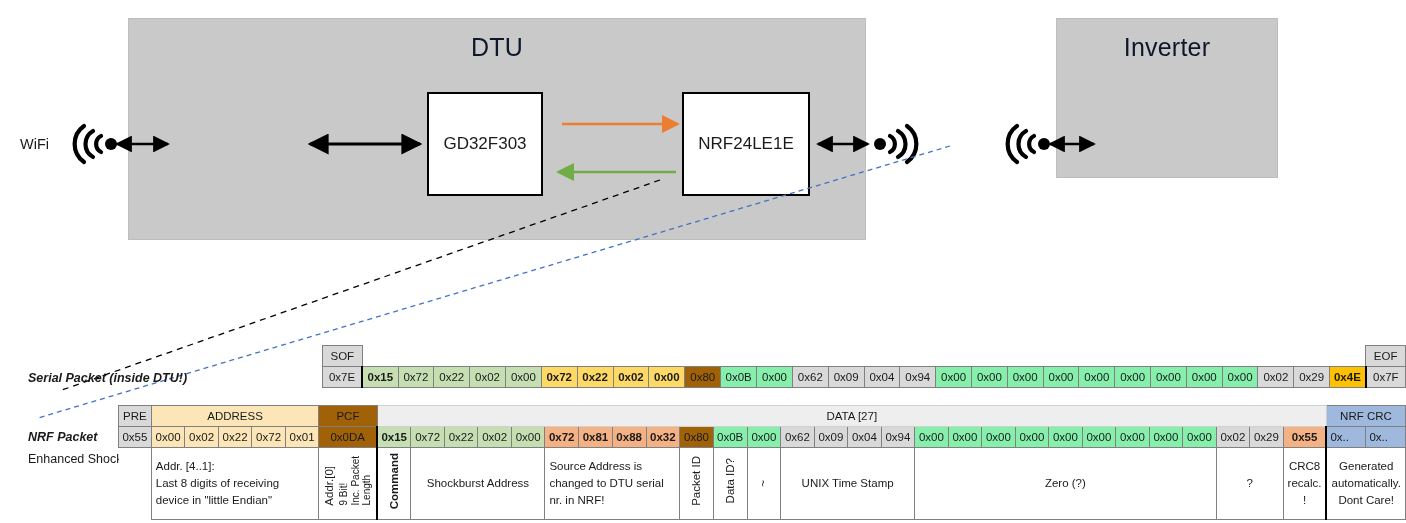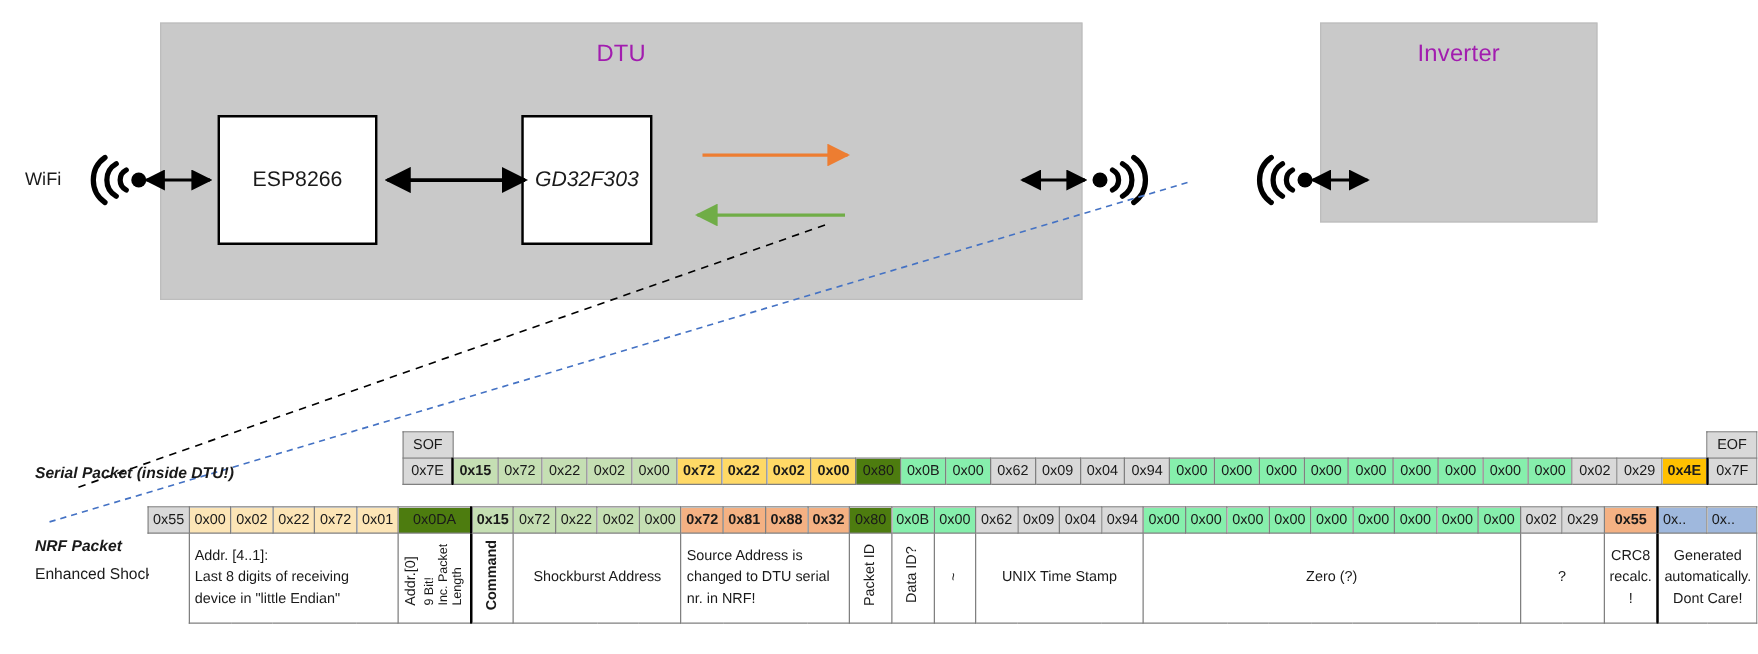--- a/index.html
+++ b/index.html
@@ -17,22 +17,22 @@
   #top-diagram { position:absolute; left:0; top:0; width:1406px; height:300px; }
 
   .enclosure {
     position:absolute;
     background:#c9c9c9;
     border:1px solid #bdbdbd;
   }
   .enclosure-title {
     position:absolute; left:0; right:0; top:14px;
     text-align:center;
-    font-size:19px;
-    color:#a21caf;
+    font-size:25px;
+    color:#0f172a;
     letter-spacing:.2px;
   }
   .chip {
     position:absolute;
     background:#ffffff;
     border:2.5px solid #000000;
     display:flex; align-items:center; justify-content:center;
     font-size:17px;
     color:#1a1a1a;
   }
@@ -71,21 +71,21 @@
     height:21px;
     white-space:nowrap;
     overflow:hidden;
   }
   
   .c-grey   { background:#d9d9d9; }
   .c-green  { background:#c5dfb3; }
   .c-lgreen { background:#86efac; }
   .c-yellow { background:#ffd966; font-weight:bold; }
   .c-amber  { background:#ffc000; font-weight:bold; }
-  .c-blue   { background:#4d7c0f; }
+  .c-blue   { background:#a16207; }
   .c-dblue  { background:#9fb8dd; }
   .c-orange { background:#f4b183; font-weight:bold; }
   .c-tan    { background:#fce5b6; }
   .c-empty  { background:#eeeeee; border-color:#d0d0d0 !important; }
   .c-none   { background:transparent; border:none !important; }
 
   .hdr { height:19px; font-size:12px; }
 
   
   table.pkt td.ann {
@@ -113,25 +113,25 @@
 </style>
 </head>
 <body>
 
 <div id="top-diagram">
 
   <div class="enclosure" style="left:128px; top:18px; width:738px; height:222px;">
     <div class="enclosure-title">DTU</div>
   </div>
 
-  <div class="chip" style="left:174px; top:92px; width:128px; height:104px;">
-    <span>ESP8266</span>
+  <div class="chip" style="left:427px; top:92px; width:116px; height:104px;">
+    <span>GD32F303</span>
   </div>
-  <div class="chip" style="left:417px; top:92px; width:105px; height:104px;font-style:italic;">
-    <span>GD32F303</span>
+  <div class="chip" style="left:682px; top:92px; width:128px; height:104px;">
+    <span>NRF24LE1E</span>
   </div>
 
   <div class="enclosure" style="left:1056px; top:18px; width:222px; height:160px;">
     <div class="enclosure-title">Inverter</div>
   </div>
 
   <div class="wifi-label" style="left:20px; top:136px;">WiFi</div>
 </div>
 
 <svg class="overlay" viewBox="0 0 1406 523">
@@ -299,20 +299,27 @@
         <col style="width: 37px;">
         <col style="width: 37px;">
         <col style="width: 37px;">
         <col style="width: 37px;">
         <col style="width: 37px;">
         <col style="width: 37px;">
         <col style="width: 36px;">
         <col style="width: 36px;">
       </colgroup>
     <tbody>
+        <tr>
+      <td class="c-grey hdr">PRE</td>
+      <td class="c-tan hdr" colspan="5">ADDRESS</td>
+      <td class="c-blue hdr">PCF</td>
+      <td class="c-empty hdr" colspan="28" style="text-align:center;">DATA [27]</td>
+      <td class="c-dblue hdr" colspan="2">NRF CRC</td>
+    </tr>
     <tr id="nrf-value-row">
           <td class="c-grey">0x55</td>
           <td class="c-tan">0x00</td>
           <td class="c-tan">0x02</td>
           <td class="c-tan">0x22</td>
           <td class="c-tan">0x72</td>
           <td class="c-tan">0x01</td>
           <td class="c-blue">0x0DA</td>
           <td class="c-green thickleft">0x15</td>
           <td class="c-green">0x72</td>

